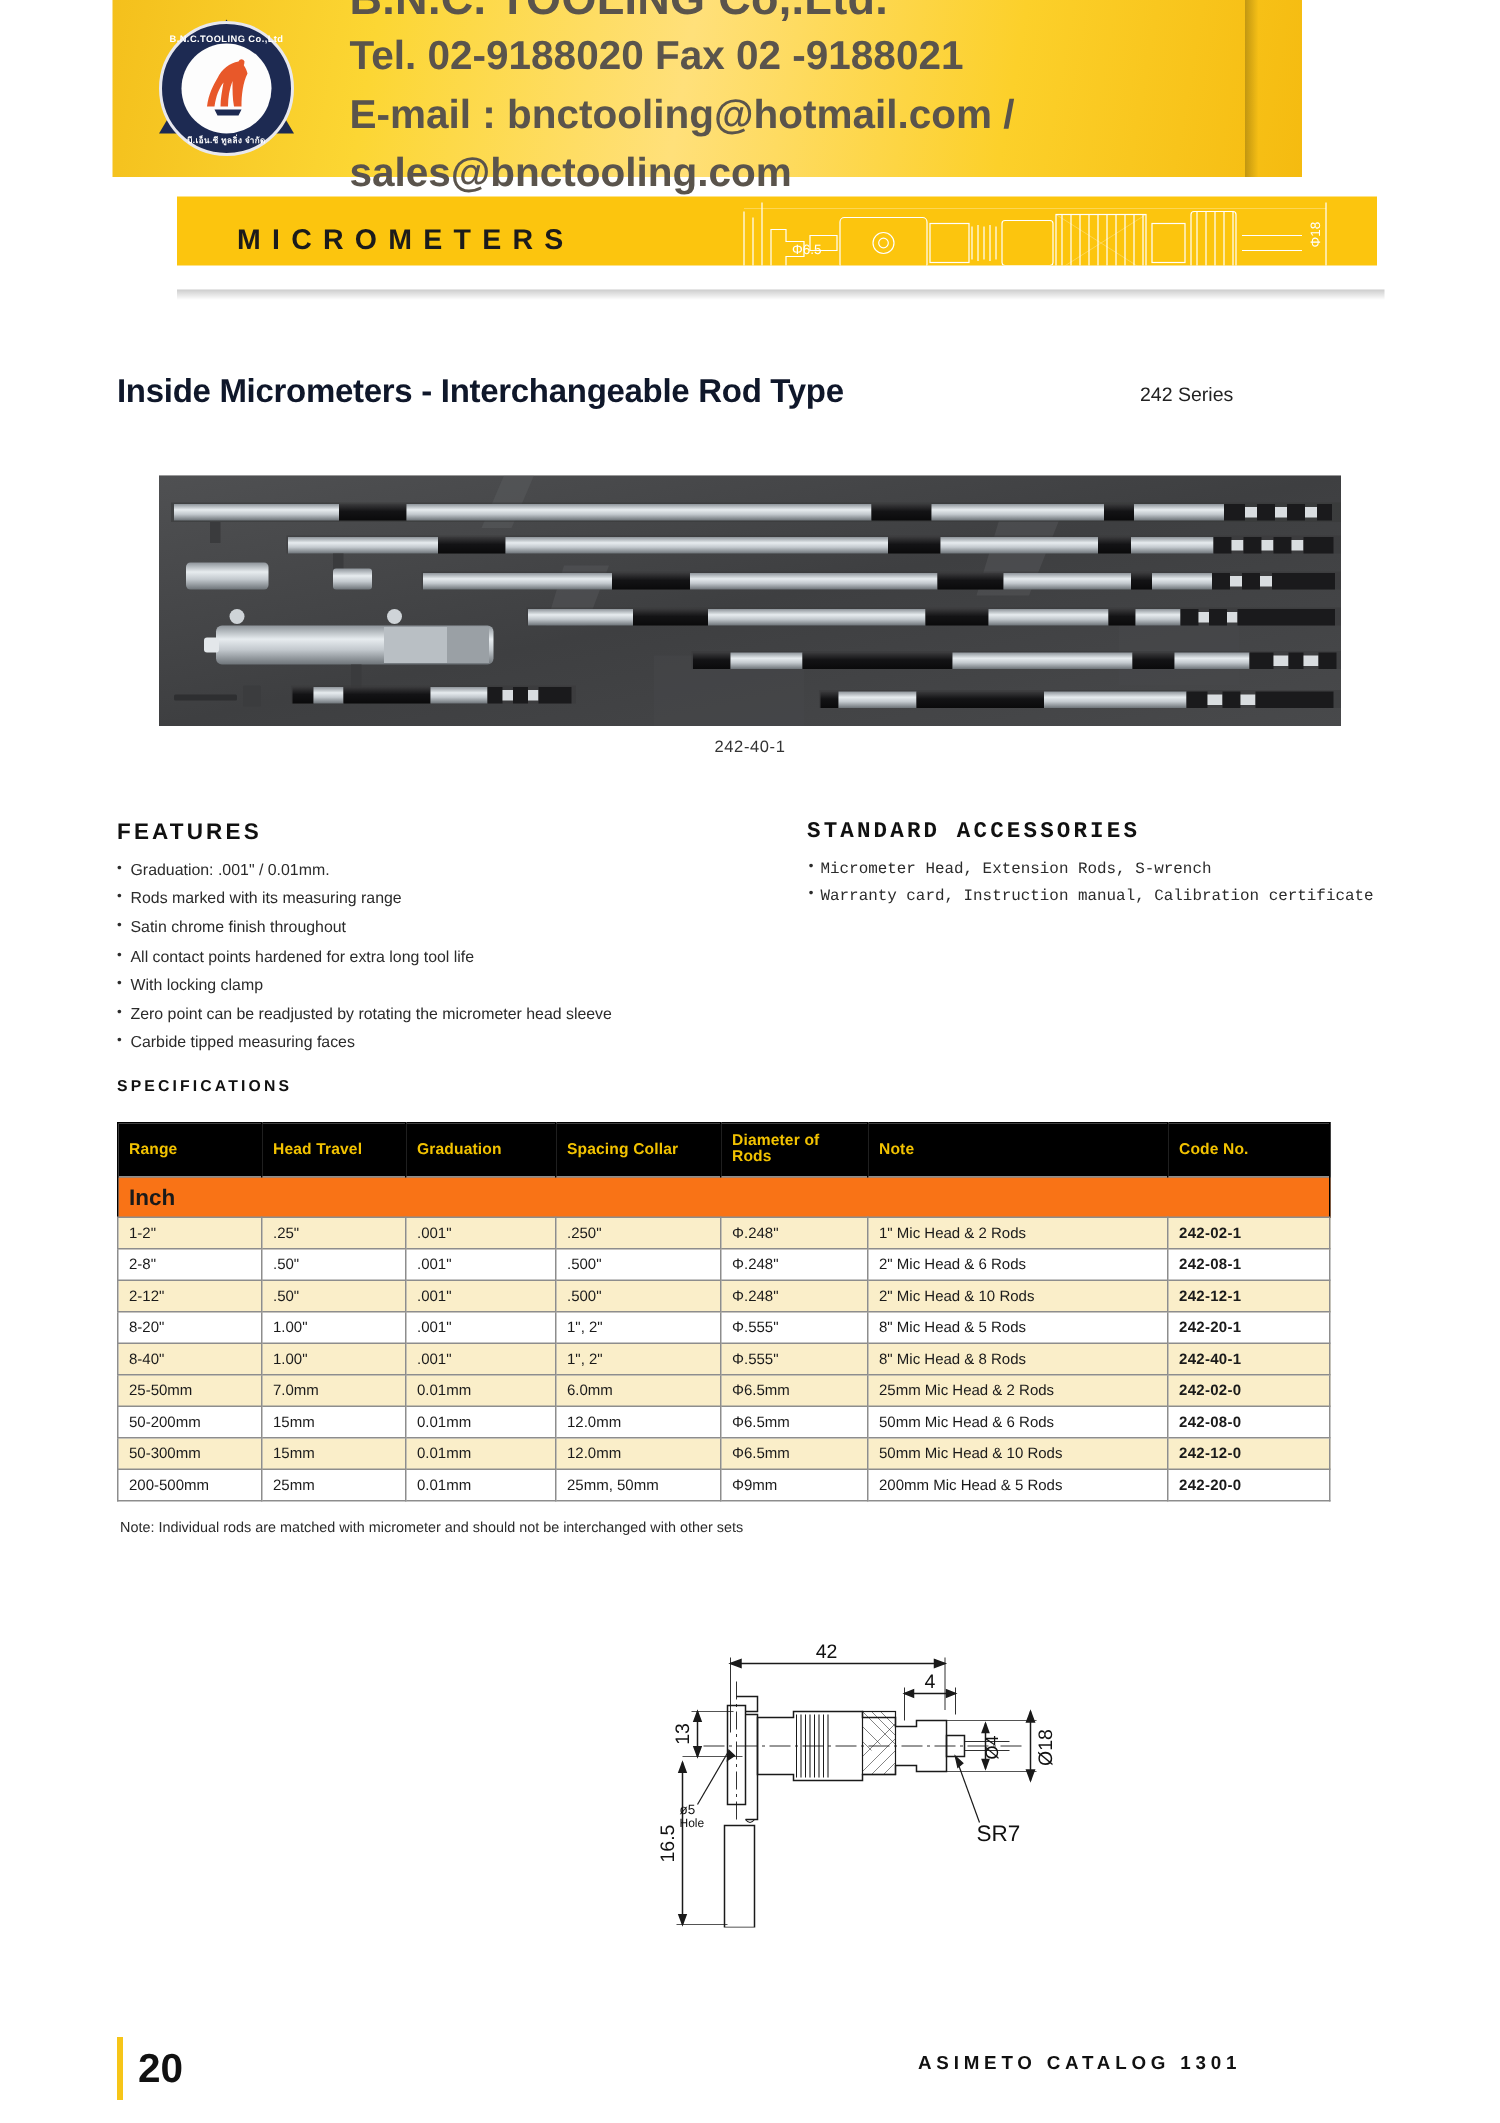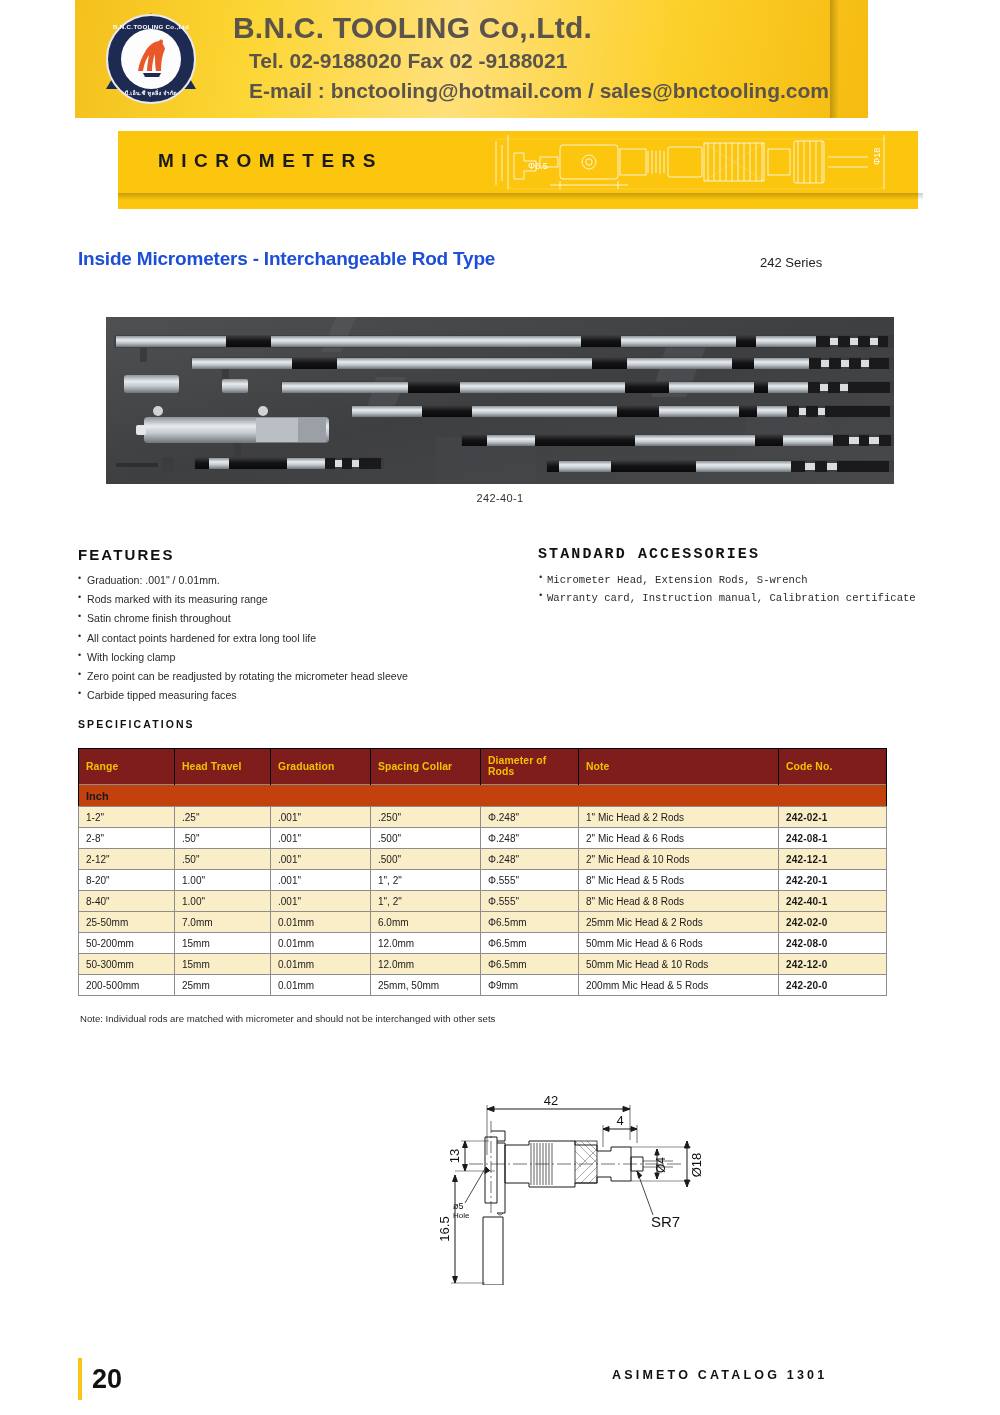--- a/index.html
+++ b/index.html
@@ -50,41 +50,41 @@
     color:#fff; font-size:6.2px; letter-spacing:.3px; font-weight:bold;
   }
   .logo .txt-top { top:13px; }
   .logo .txt-bot { bottom:11px; font-size:5.4px; }
 
   .header-text { margin-left: 26px; color:#55504a; }
   .company {
     font-size: 30px; font-weight: bold; letter-spacing:.2px; color:#5a544c;
     line-height: 1.15; font-family:"Liberation Sans", sans-serif;
   }
-  .hline { font-size: 21px; font-weight: bold; color:#5a544c; line-height:1.45;margin-left:16px; }
+  .hline { font-size: 27px; font-weight: bold; color:#5a544c; line-height:1.45; }
 
   
   .mic-banner {
-    position:absolute; left:118px; top:131px; width:800px; height:78px;
+    position:absolute; left:118px; top:131px; width:800px; height:46px;
     background:#fcc50e; overflow:hidden;
   }
   .mic-banner-shadow{
     position:absolute; left:118px; top:193px; width:805px; height:7px;
     background:linear-gradient(to bottom, rgba(0,0,0,.2), rgba(0,0,0,0));
   }
   .mic-banner .label {
     position:absolute; left:40px; top:19px;
     font-size:19px; font-weight:bold; letter-spacing:7.5px; color:#1b1b1b;
   }
   .mic-art { position:absolute; right:0; top:0; width:430px; height:62px; }
 
   
   .title {
     position:absolute; left:78px; top:248px;
-    font-size:19px; font-weight:bold; color:#1d4ed8; letter-spacing:-.2px;
+    font-size:22px; font-weight:bold; color:#0f172a; letter-spacing:-.2px;
   }
   .series {
     position:absolute; left:760px; top:255px;
     font-size:13px; color:#222;
   }
 
   
   .photo {
     position:absolute; left:106px; top:317px; width:788px; height:167px;
     background:#4a4a4a; overflow:hidden;
@@ -112,30 +112,30 @@
 
   
   .spec-head { position:absolute; left:78px; top:718px;
     font-size:10.5px; font-weight:bold; letter-spacing:2.1px; color:#111; }
 
   table.spec {
     position:absolute; left:78px; top:748px; width:808px;
     border-collapse:collapse; table-layout:fixed;
   }
   table.spec th {
-    background:#7f1d1d; color:#f2c200; font-size:10.4px; font-weight:bold;
+    background:#000000; color:#f2c200; font-size:10.4px; font-weight:bold;
     text-align:left; padding:6px 7px 7px 7px; letter-spacing:.1px;
     border-right:1px solid #000;
   }
   table.spec td {
     font-size:10px; color:#1a1a1a; padding:4.5px 7px;
     border:1px solid #8d8d8d; height:20px; white-space:nowrap;
   }
   tr.group td {
-    font-weight:bold; background:#c2410c; font-size:11px;
+    font-weight:bold; background:#f97316; font-size:15px;
     border-left:1px solid #000; border-right:1px solid #000;
   }
   tr.alt td { background:#faeec9; }
   tr.plain td { background:#ffffff; }
   td.code { font-weight:bold; letter-spacing:.2px; }
   table.spec { border:1px solid #000; }
   tr.head-row th:last-child { border-right:none; }
 
   .tnote {
     position:absolute; left:80px; top:1013px; font-size:9.6px; color:#2b2b2b;

